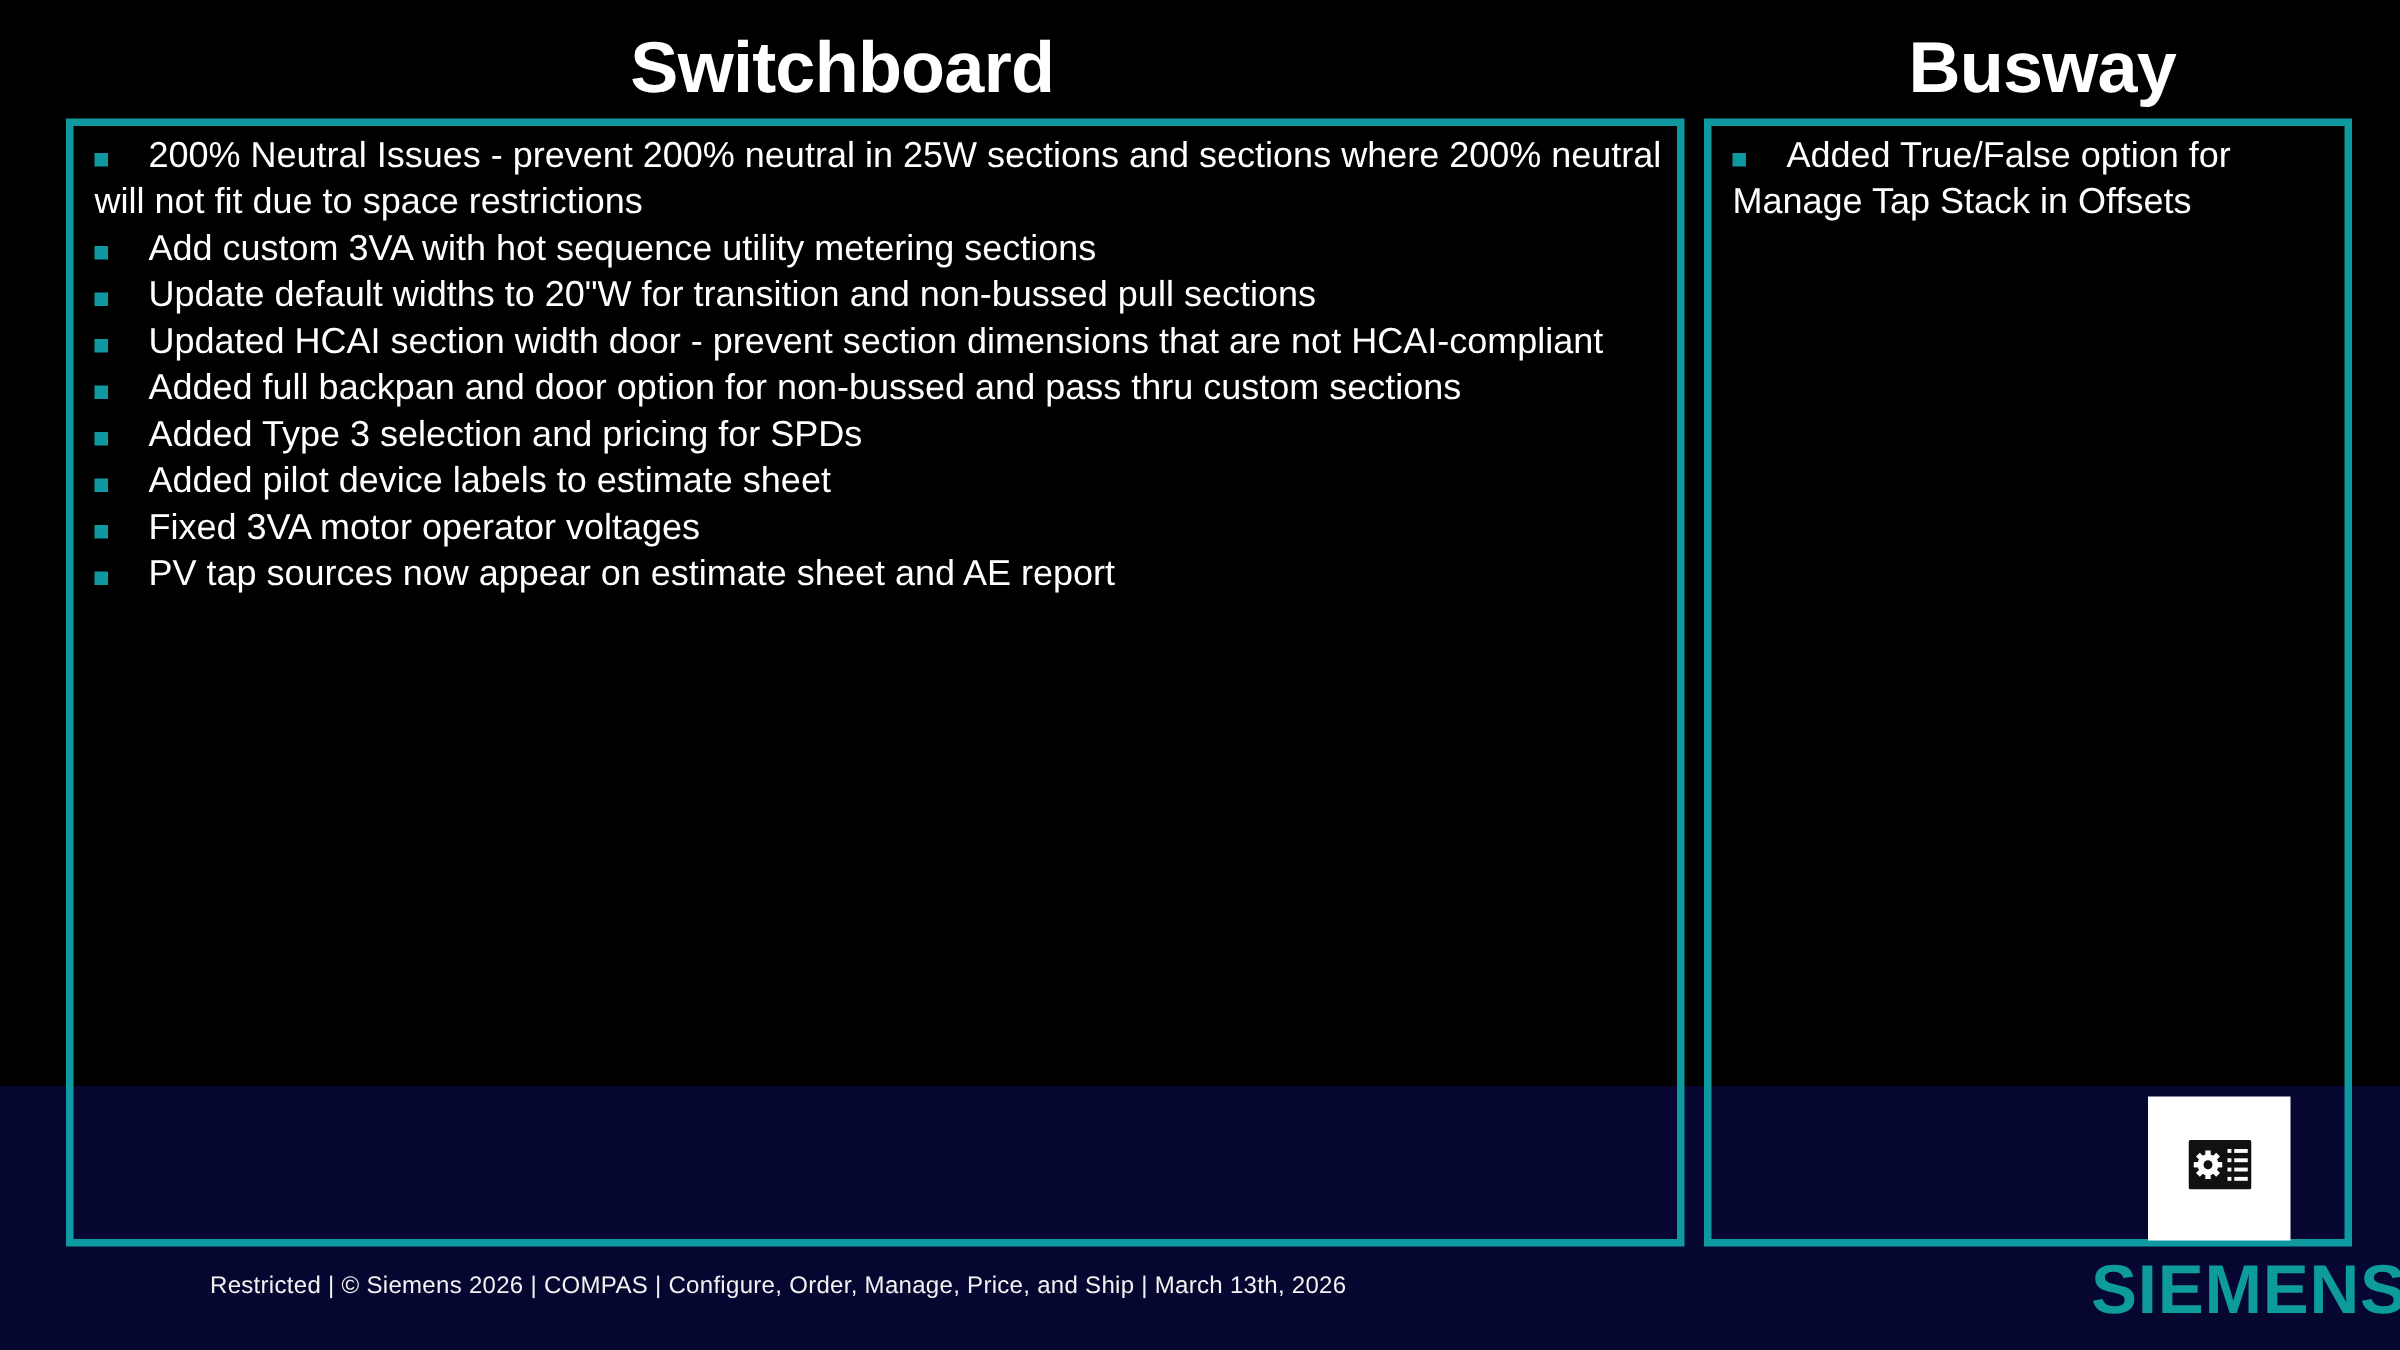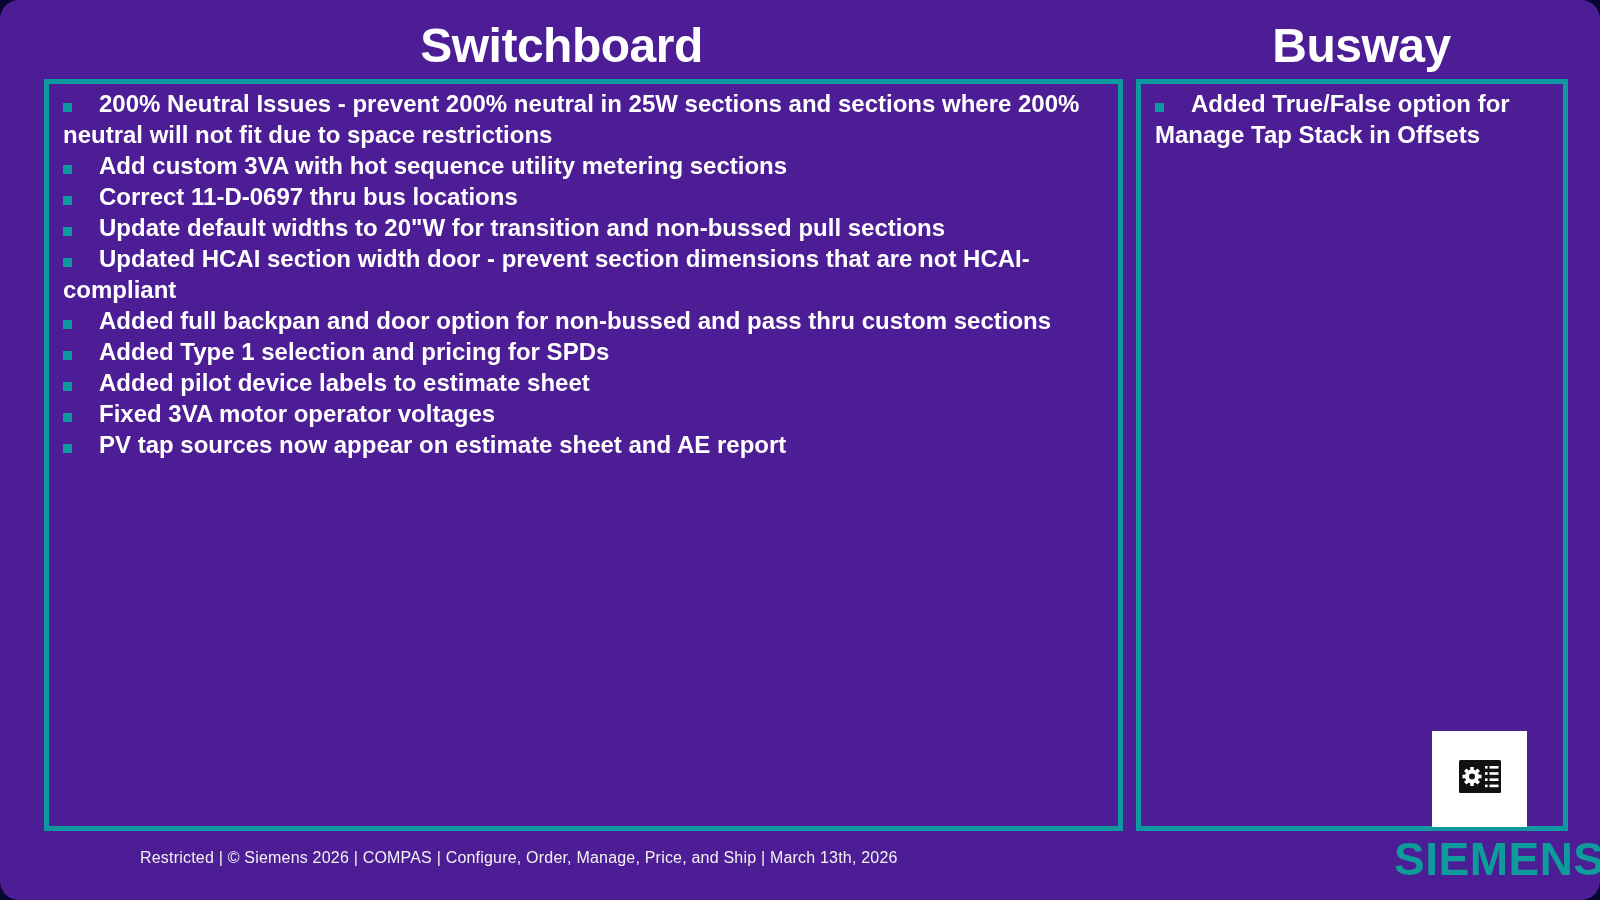--- a/index.html
+++ b/index.html
@@ -7,23 +7,22 @@
     padding: 0;
     width: 1600px;
     height: 900px;
     background: #060730;
     overflow: hidden;
     font-family: "Liberation Sans", sans-serif;
   }
   .slide {
     position: relative;
     width: 1600px;
-    height: 900px;
-    background: #4c1d95;
-    border-radius: 19px;
+    height: 724px;
+    background: #000000;
   }
   .panel-title {
     position: absolute;
     top: 22px;
     font-size: 48px;
     font-weight: bold;
     color: #ffffff;
     text-align: center;
     line-height: 1;
     letter-spacing: -0.5px;
@@ -38,21 +37,20 @@
     border: 5px solid #0E98A0;
     box-sizing: border-box;
   }
   .panel.left  { left: 44px;   width: 1079px; }
   .panel.right { left: 1136px; width: 432px;  }
 
   ul.bullets {
     list-style: none;
     margin: 0;
     padding: 4px 4px 0 14px;
-    font-weight: bold;
   }
   ul.bullets li {
     font-size: 24px;
     line-height: 31px;
     color: #ffffff;
   }
   ul.bullets li::before {
     content: "";
     display: inline-block;
     width: 9px;
@@ -102,25 +100,24 @@
 <div class="slide">
 
   <div class="panel-title left">Switchboard</div>
 
   <div class="panel-title right">Busway</div>
 
   <div class="panel left">
     <ul class="bullets">
         <li>200% Neutral Issues - prevent 200% neutral in 25W sections and sections where 200% neutral will not fit due to space restrictions</li>
         <li>Add custom 3VA with hot sequence utility metering sections</li>
-        <li>Correct 11-D-0697 thru bus locations</li>
         <li>Update default widths to 20"W for transition and non-bussed pull sections</li>
         <li>Updated HCAI section width door - prevent section dimensions that are not HCAI-compliant</li>
         <li>Added full backpan and door option for non-bussed and pass thru custom sections</li>
-        <li>Added Type 1 selection and pricing for SPDs</li>
+        <li>Added Type 3 selection and pricing for SPDs</li>
         <li>Added pilot device labels to estimate sheet</li>
         <li>Fixed 3VA motor operator voltages</li>
         <li>PV tap sources now appear on estimate sheet and AE report</li>
       </ul>
   </div>
 
   <div class="panel right">
     <ul class="bullets">
         <li>Added True/False option for Manage Tap Stack in Offsets</li>
       </ul>

